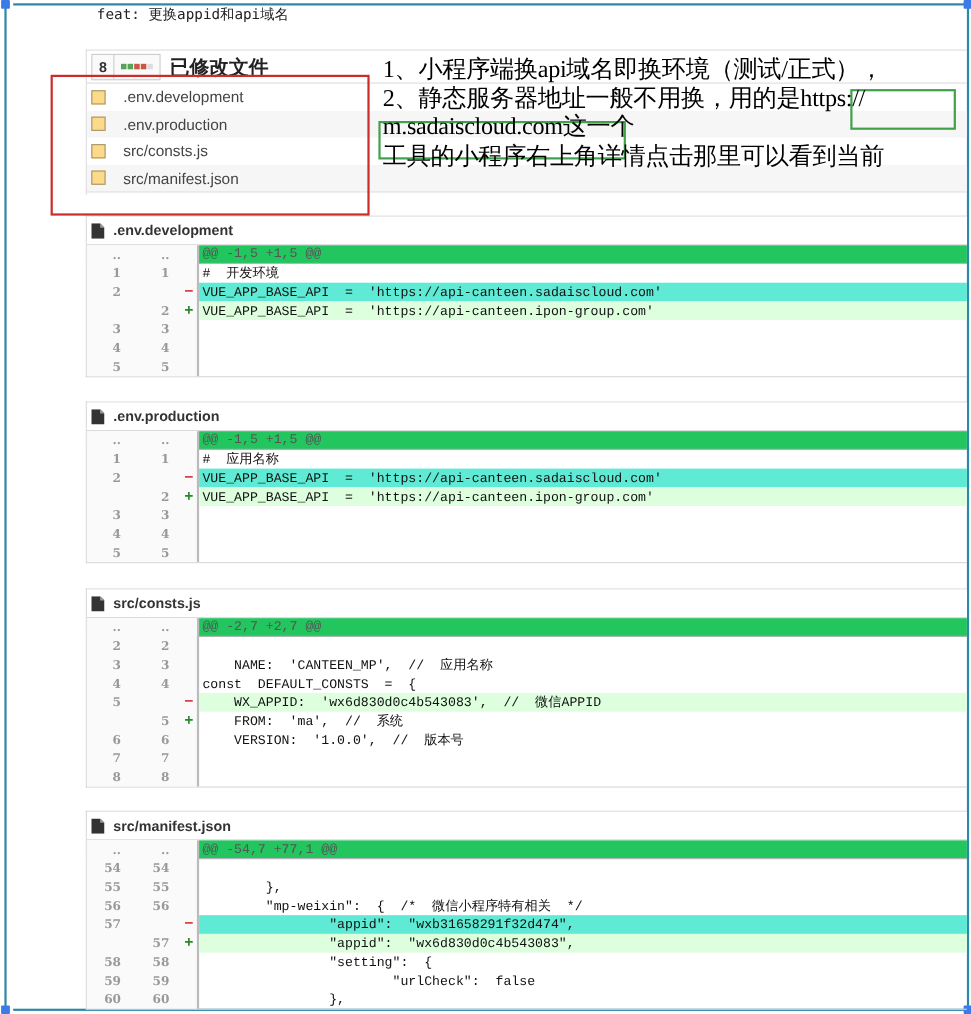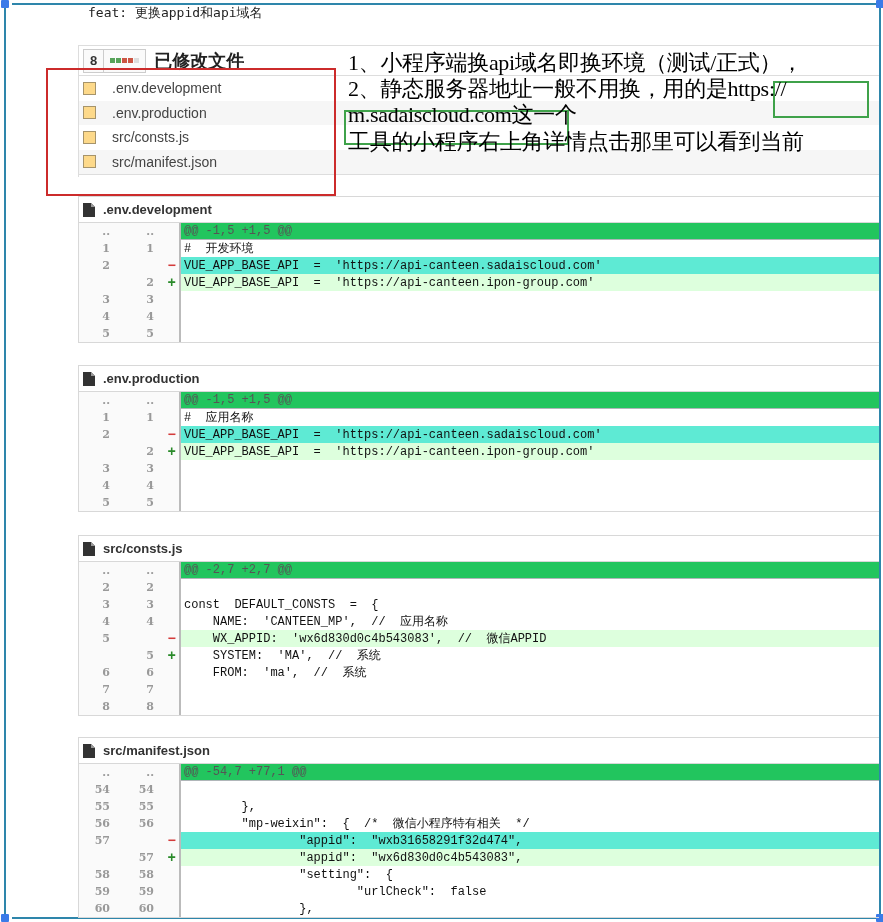--- a/index.html
+++ b/index.html
@@ -270,25 +270,25 @@
         </div>
         <div class="row">
           <span class="ln-old">8</span>
           <span class="ln-new">8</span>
           <span class="sign ctx"></span>
         </div>
       </div>
       <div class="code">
         <div class="row hunk">@@ -2,7 +2,7 @@</div>
         <div class="row ctx"></div>
+        <div class="row ctx">    NAME:  'CANTEEN_MP',  //  应用名称</div>
         <div class="row ctx">const  DEFAULT_CONSTS  =  {</div>
-        <div class="row ctx">    NAME:  'CANTEEN_MP',  //  应用名称</div>
         <div class="row add">    WX_APPID:  'wx6d830d0c4b543083',  //  微信APPID</div>
-        <div class="row ctx">    SYSTEM:  'MA',  //  系统</div>
         <div class="row ctx">    FROM:  'ma',  //  系统</div>
+        <div class="row ctx">    VERSION:  '1.0.0',  //  版本号</div>
       </div>
     </div>
   </div>
 <div class="diff" style="top:737px">
     <div class="diff-head">
       <svg class="file-icon" viewBox="0 0 12 14">
         <path d="M0 0h8l4 4v10H0z" fill="#333"></path>
         <path d="M8 0v4h4" fill="#999"></path>
       </svg>
       <span>src/manifest.json</span>

